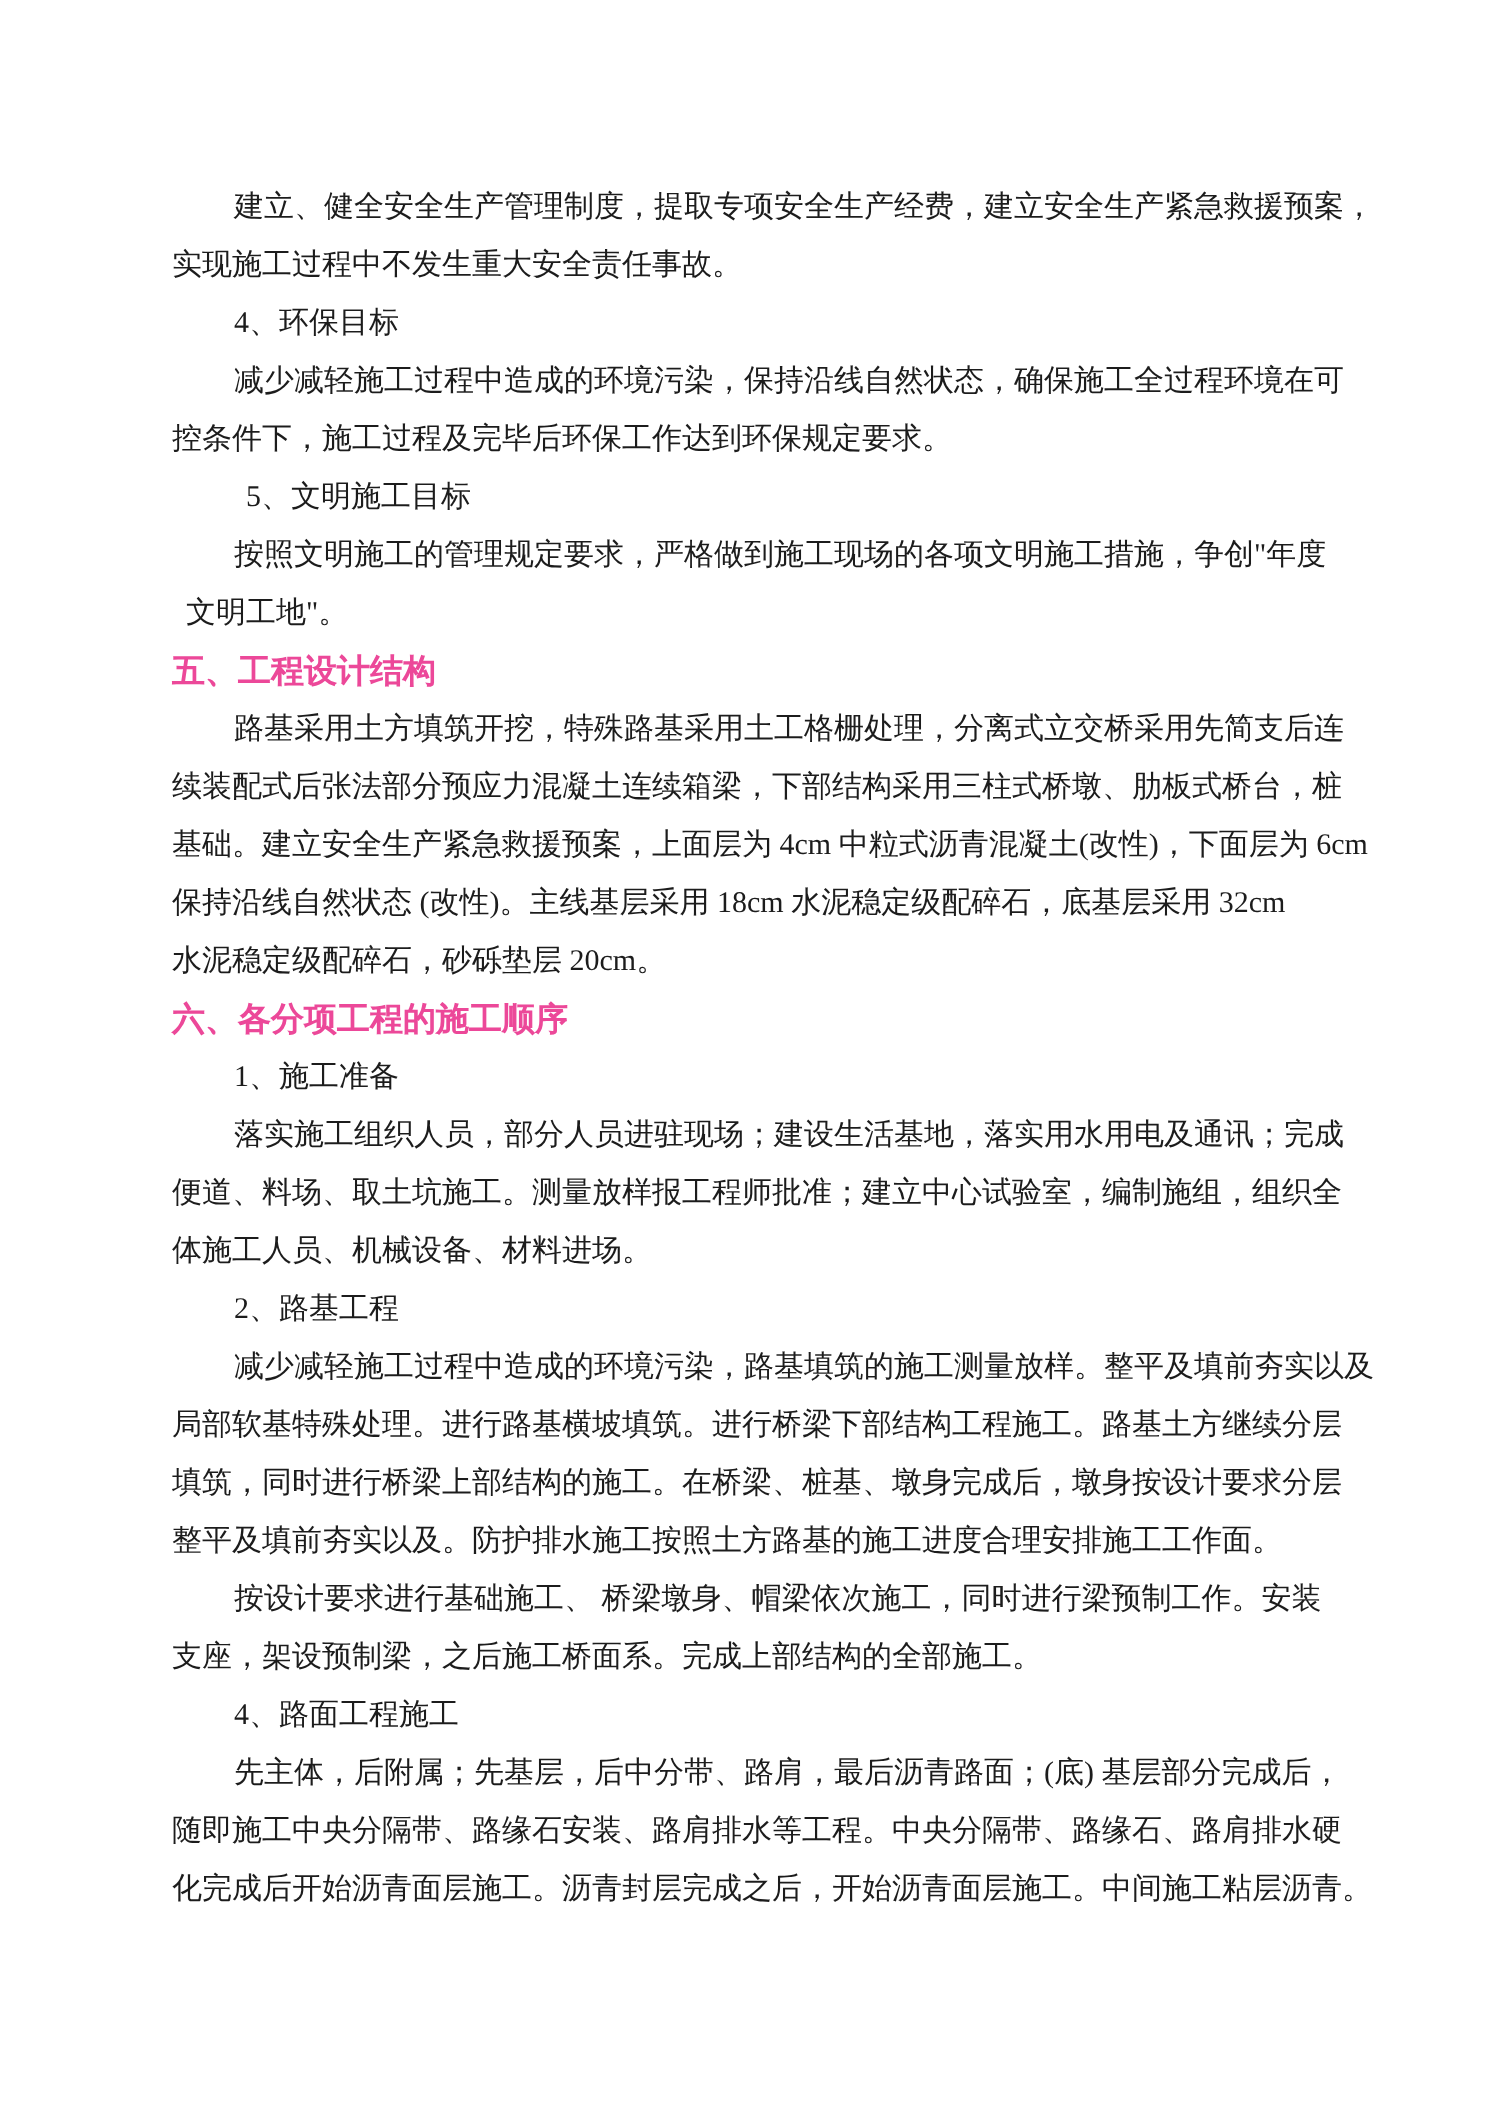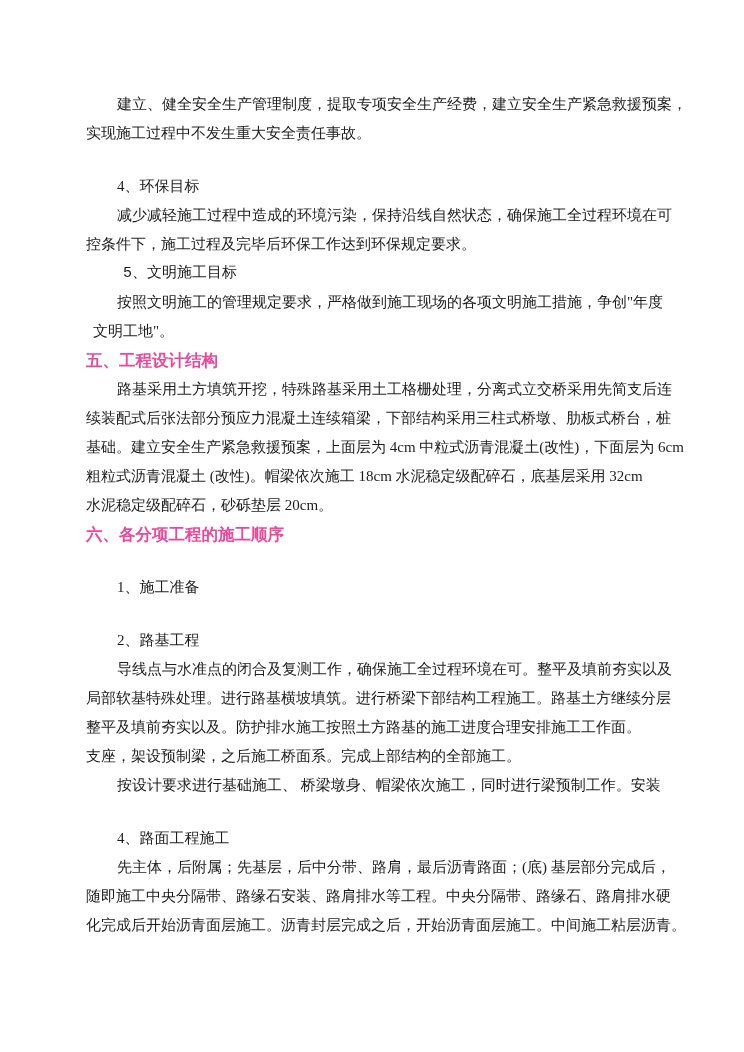--- a/index.html
+++ b/index.html
@@ -29,25 +29,23 @@
     line-height: 29px;
     white-space: pre;
   }
   
   .line.first {
     padding-left: 31px;
   }
   
   .line.item {
     padding-left: 31px;
-    margin-top: 24px;
   }
   .line.item-deep {
     padding-left: 37px;
-    font-family: Liberation Mono, monospace;
   }
   
   .line.cont-sm {
     padding-left: 7px;
   }
   
   .line.heading {
     font-family: "Liberation Sans", "DejaVu Sans", sans-serif;
     font-weight: bold;
     font-size: 16.5px;
@@ -75,38 +73,44 @@
     <div>
       <div class="line first">按照文明施工的管理规定要求，严格做到施工现场的各项文明施工措施，争创"年度</div>
       <div class="line cont-sm">文明工地"。</div>
     </div>
 
     <div class="line heading">五、工程设计结构</div>
     <div>
       <div class="line first">路基采用土方填筑开挖，特殊路基采用土工格栅处理，分离式立交桥采用先简支后连</div>
       <div class="line">续装配式后张法部分预应力混凝土连续箱梁，下部结构采用三柱式桥墩、肋板式桥台，桩</div>
       <div class="line">基础。建立安全生产紧急救援预案，上面层为 4cm 中粒式沥青混凝土(改性)，下面层为 6cm</div>
-      <div class="line">粗粒式沥青混凝土 (改性)。帽梁依次施工 18cm 水泥稳定级配碎石，底基层采用 32cm</div>
+      <div class="line">保持沿线自然状态 (改性)。主线基层采用 18cm 水泥稳定级配碎石，底基层采用 32cm</div>
       <div class="line">水泥稳定级配碎石，砂砾垫层 20cm。</div>
     </div>
 
     <div class="line heading">六、各分项工程的施工顺序</div>
 
     <div class="line item">1、施工准备</div>
+    <div>
+      <div class="line first">落实施工组织人员，部分人员进驻现场；建设生活基地，落实用水用电及通讯；完成</div>
+      <div class="line">便道、料场、取土坑施工。测量放样报工程师批准；建立中心试验室，编制施组，组织全</div>
+      <div class="line">体施工人员、机械设备、材料进场。</div>
+    </div>
 
     <div class="line item">2、路基工程</div>
     <div>
-      <div class="line first">导线点与水准点的闭合及复测工作，确保施工全过程环境在可。整平及填前夯实以及</div>
+      <div class="line first">减少减轻施工过程中造成的环境污染，路基填筑的施工测量放样。整平及填前夯实以及</div>
       <div class="line">局部软基特殊处理。进行路基横坡填筑。进行桥梁下部结构工程施工。路基土方继续分层</div>
+      <div class="line">填筑，同时进行桥梁上部结构的施工。在桥梁、桩基、墩身完成后，墩身按设计要求分层</div>
       <div class="line">整平及填前夯实以及。防护排水施工按照土方路基的施工进度合理安排施工工作面。</div>
     </div>
 
     <div>
+      <div class="line first">按设计要求进行基础施工、 桥梁墩身、帽梁依次施工，同时进行梁预制工作。安装</div>
       <div class="line">支座，架设预制梁，之后施工桥面系。完成上部结构的全部施工。</div>
-      <div class="line first">按设计要求进行基础施工、 桥梁墩身、帽梁依次施工，同时进行梁预制工作。安装</div>
     </div>
 
     <div class="line item">4、路面工程施工</div>
     <div>
       <div class="line first">先主体，后附属；先基层，后中分带、路肩，最后沥青路面；(底) 基层部分完成后，</div>
       <div class="line">随即施工中央分隔带、路缘石安装、路肩排水等工程。中央分隔带、路缘石、路肩排水硬</div>
       <div class="line">化完成后开始沥青面层施工。沥青封层完成之后，开始沥青面层施工。中间施工粘层沥青。</div>
     </div>
 
   </div>

